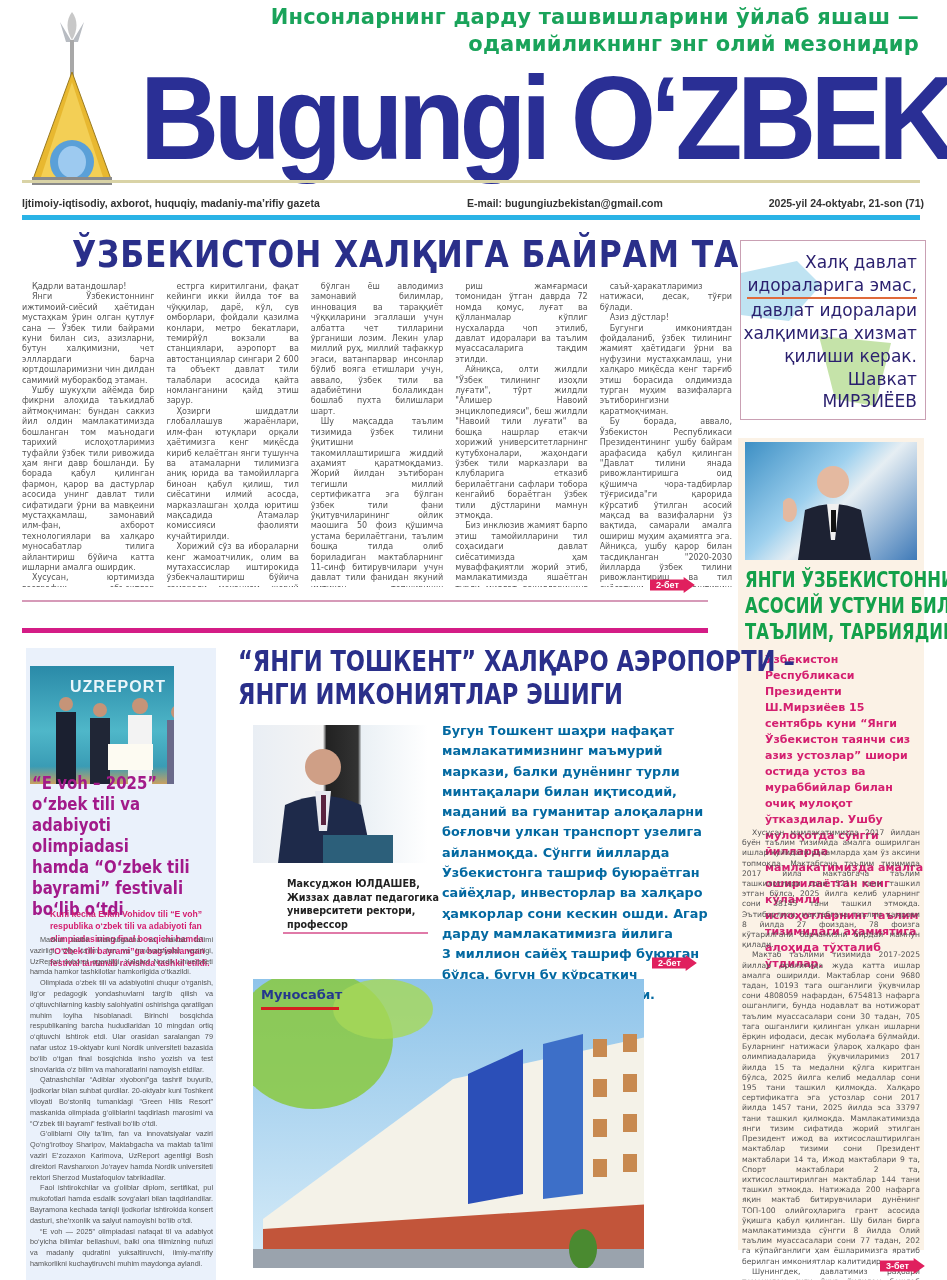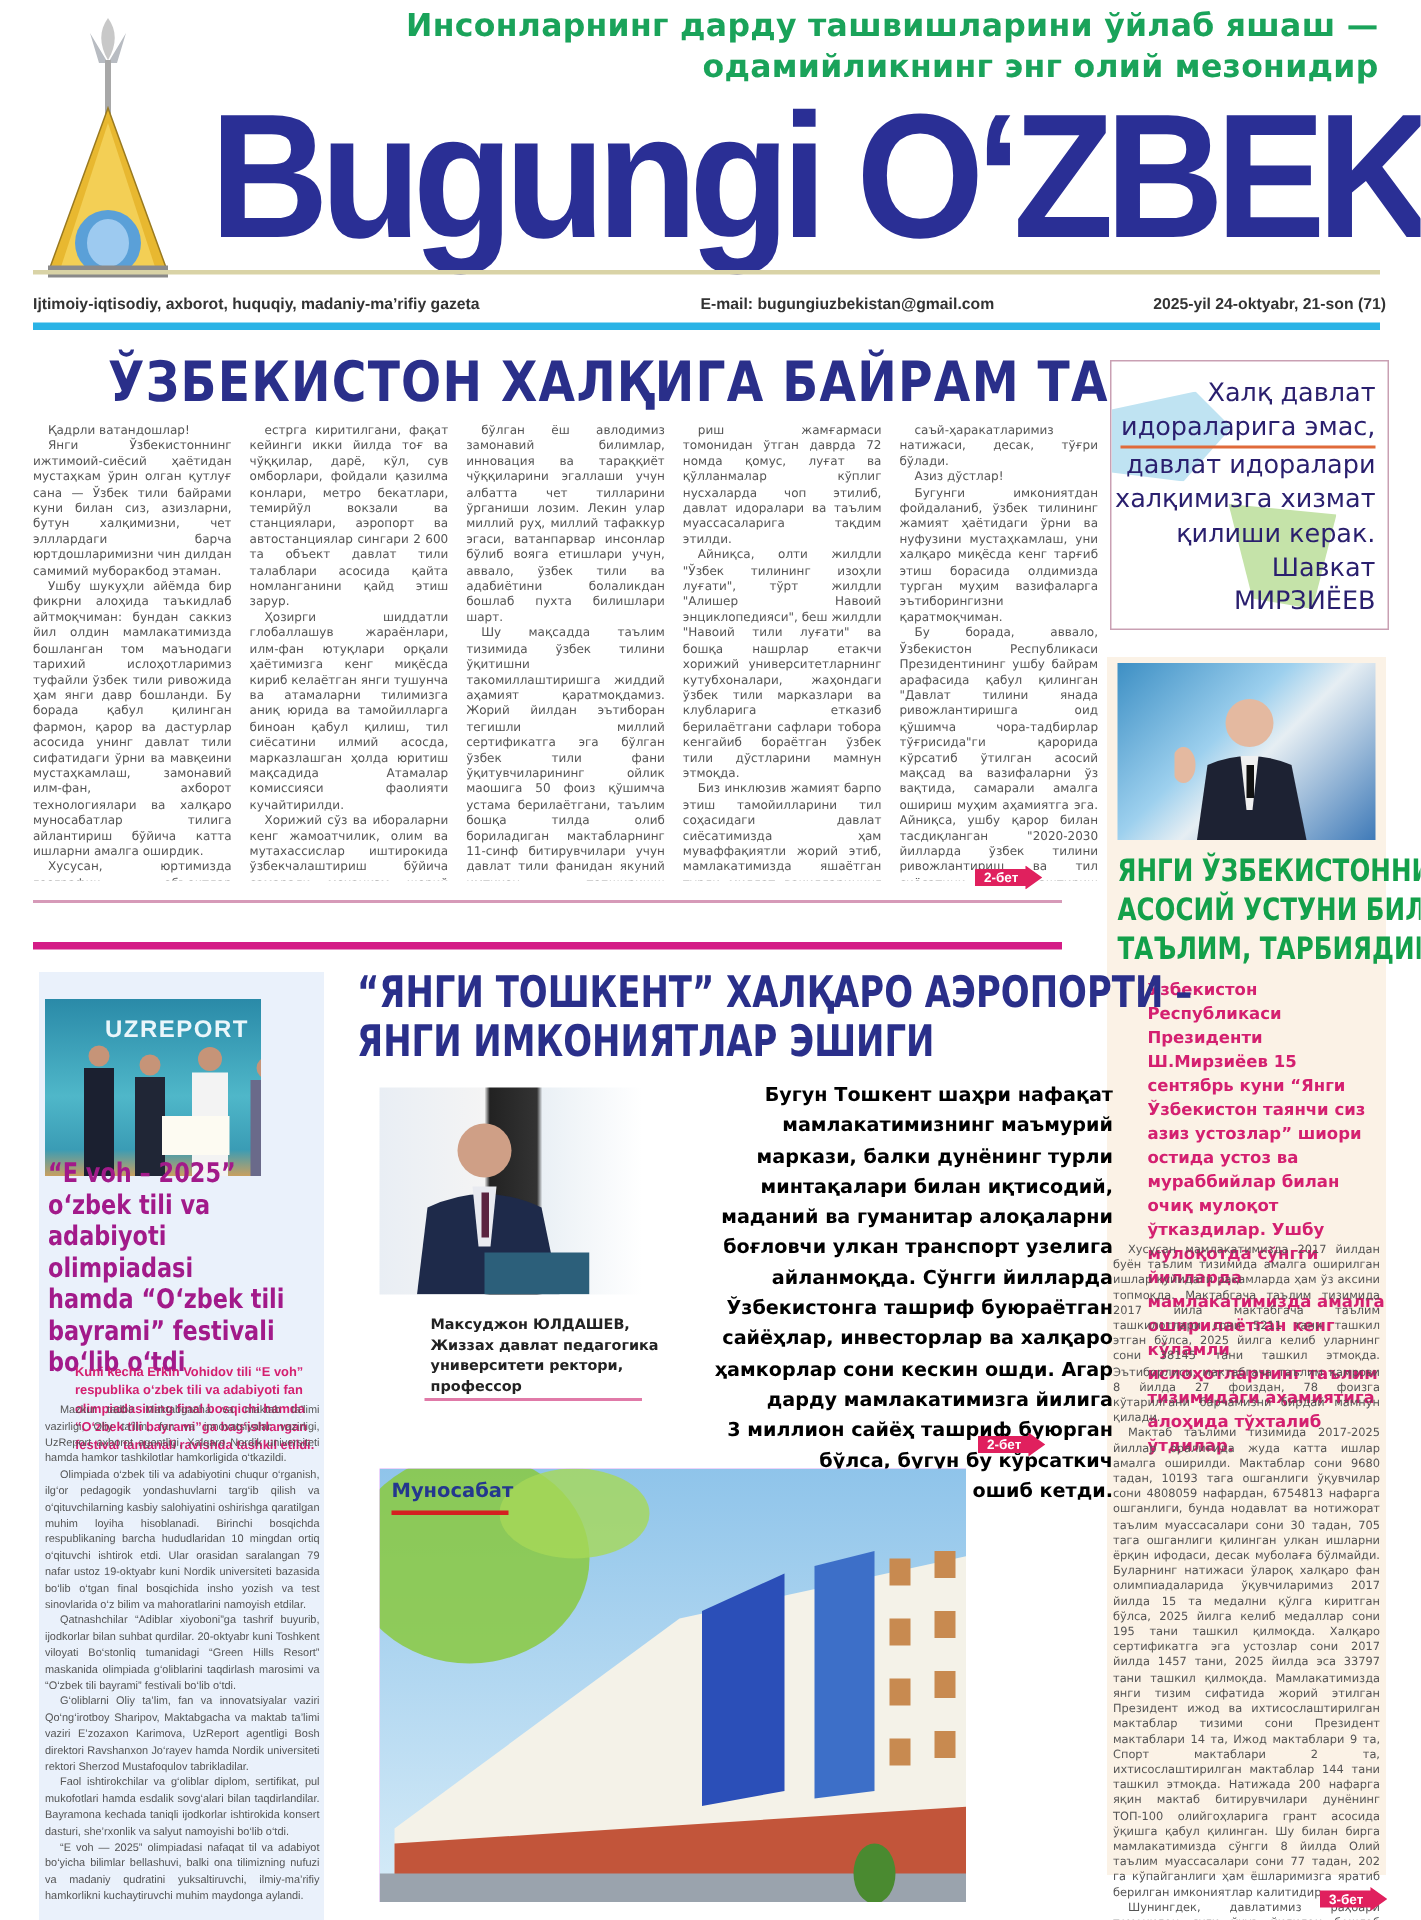--- a/index.html
+++ b/index.html
@@ -60,21 +60,21 @@
   .left-lead { left:50px; top:860px; width:165px; color:#d42070; font-size:8.6px; line-height:12.3px; font-weight:bold;margin-top:48px; }
   .left-body { left:30px; top:935px; width:183px; font-size:7.3px; line-height:10.8px; color:#555; text-align:justify; }
   .left-body p { margin:0; text-indent:10px; }
 
   
   .mid-title { left:238px; top:645px; color:#2a2f8a; font-size:29px; line-height:33px; font-weight:bold;
                font-family:"DejaVu Sans", sans-serif; transform:scaleX(0.78); transform-origin:left top; white-space:nowrap; }
   .mid-photo { left:253px; top:725px; width:175px; height:138px; background:linear-gradient(90deg,#e9eef4 0%,#f4f4f4 40%,#222 42%,#333 60%,#eaf0f5 62%,#fff 100%); overflow:hidden; }
   .caption { left:287px; top:877px; font-size:9.6px; line-height:13.5px; font-weight:bold; color:#222; font-family:"DejaVu Sans", sans-serif; }
   .caption-line { left:283px; top:932px; width:145px; height:1.5px; background:#e07aa8; }
-  .mid-lead { left:442px; top:721px; width:300px; color:#000000; font-size:12.8px; line-height:20.3px; font-weight:bold; font-family:"DejaVu Sans", sans-serif;text-align:right; }
+  .mid-lead { left:442px; top:721px; width:300px; color:#0369a1; font-size:12.8px; line-height:20.3px; font-weight:bold; font-family:"DejaVu Sans", sans-serif; }
   .arrow2 { left:652px; top:955px; }
   .building { left:253px; top:979px; width:391px; height:289px; overflow:hidden; background:#f0abfc; }
   .badge { position:absolute; left:8px; top:8px; color:#24378e; font-weight:bold; font-size:13px; font-family:"DejaVu Sans", sans-serif; }
   .badge-line { position:absolute; left:8px; top:28px; width:78px; height:3px; background:#d42020; }
 </style>
 </head>
 <body>
 
 <svg class="abs logo" viewBox="0 0 100 175">
   <path d="M50 0 C44 8 44 18 50 28 C56 18 56 8 50 0Z" fill="#c8c8c8"></path>

